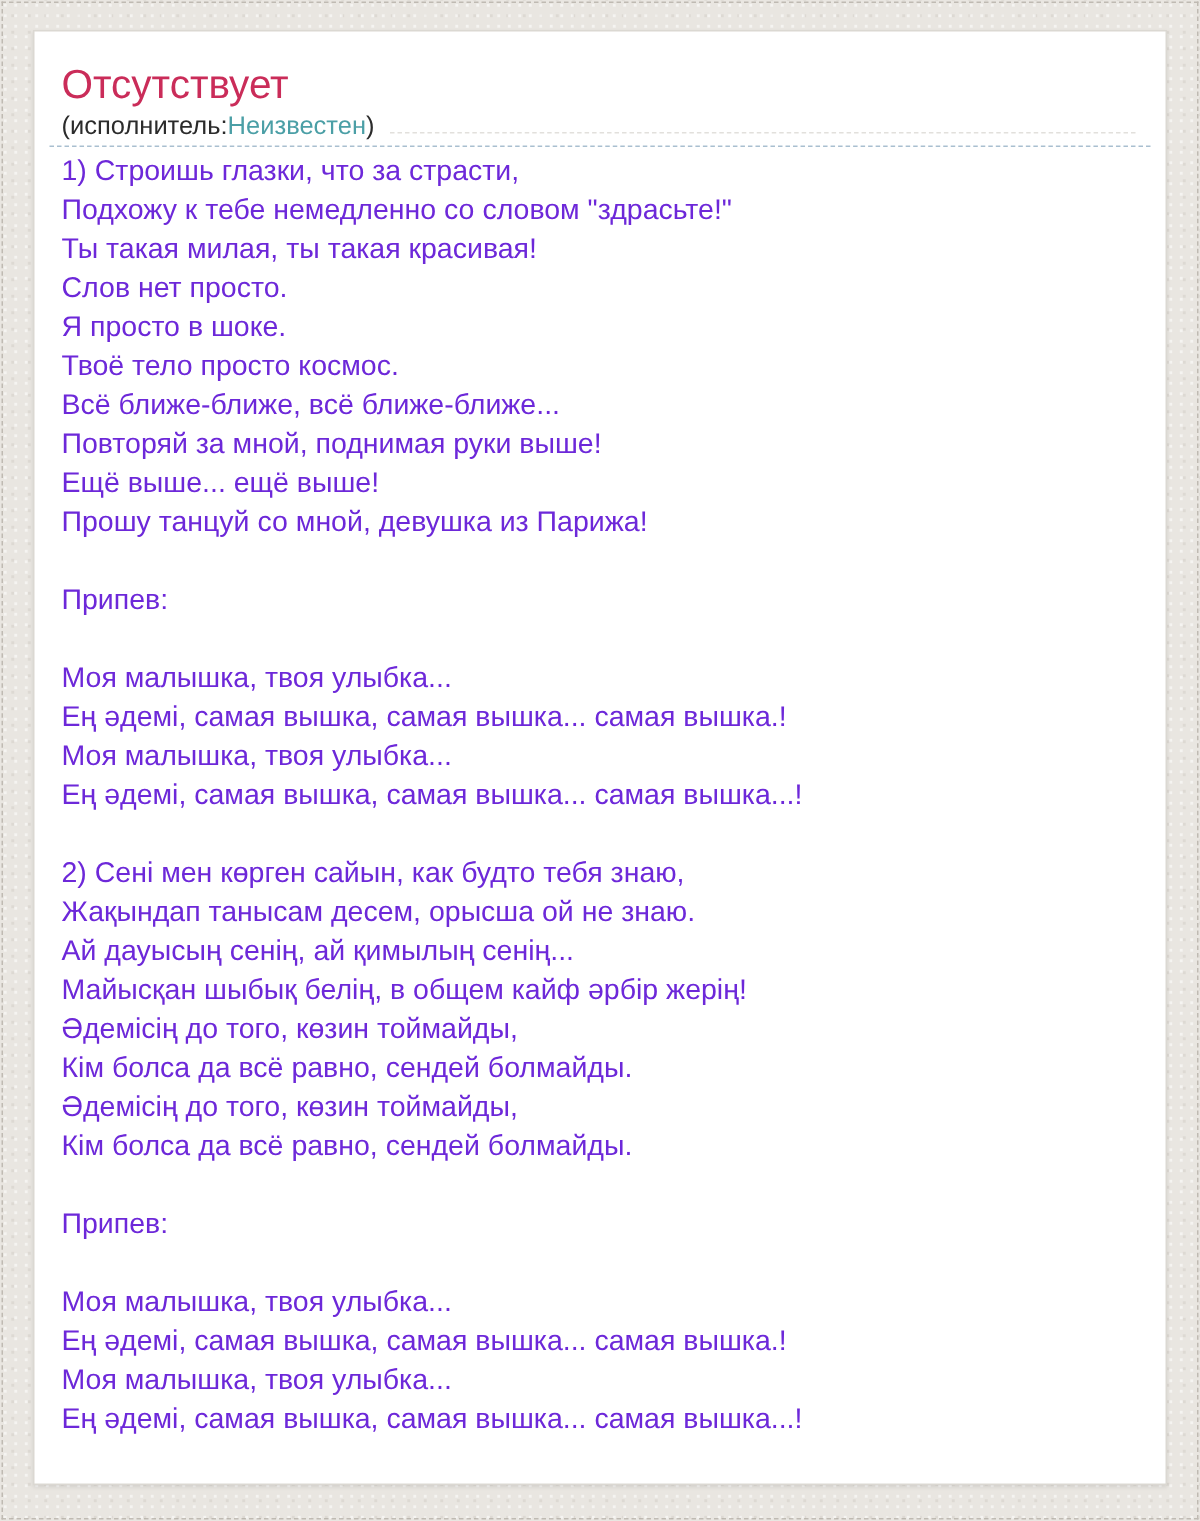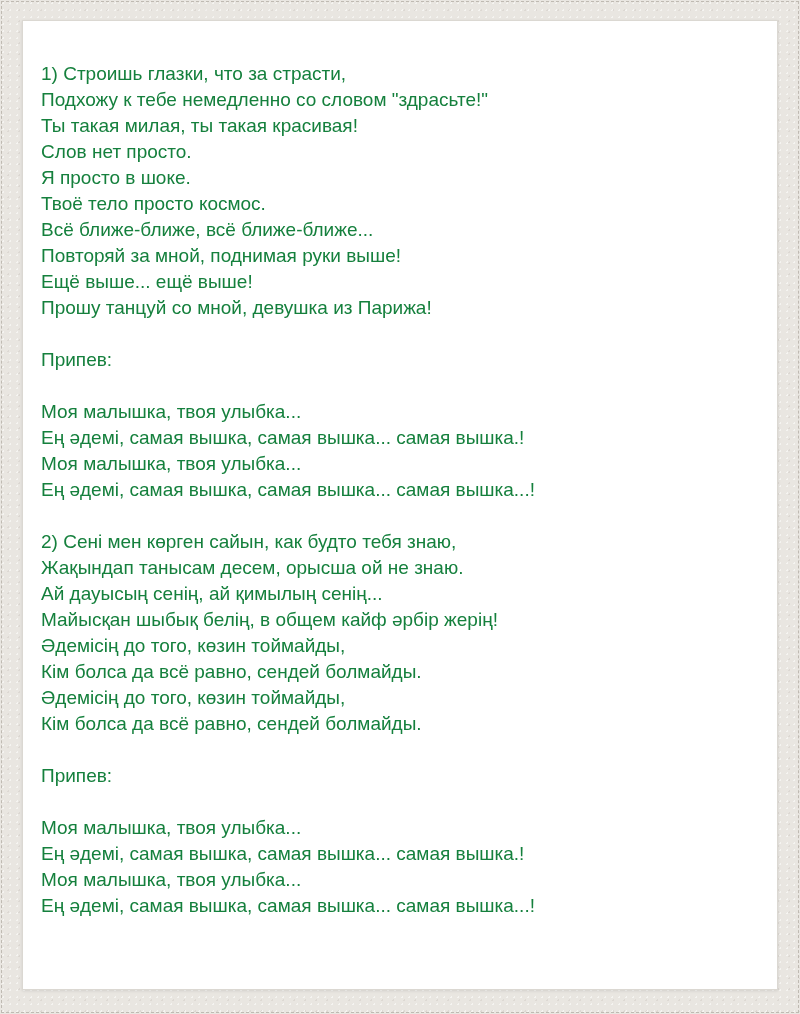--- a/index.html
+++ b/index.html
@@ -63,34 +63,44 @@
     text-decoration: none;
     cursor: pointer;
   }
   .artist-filler {
     flex: 1 1 auto;
     border-bottom: 1px dashed #e2e0dc;
     margin: 0 2px 4px 10px;
     min-width: 20px;
   }
   .lyrics {
-    margin-top: 20px;
+    margin-top: 4px;
     font-size: 19px;
     line-height: 26px;
-    color: #15803d;
+    color: #6d28d9;
     white-space: pre-line;
   }
 </style>
 </head>
 <body>
 
 <div class="edge-frame"></div>
 
 <div class="card">
 
+  <div class="song-header">
+    <h1 class="song-title">Отсутствует</h1>
+
+    <div class="artist-line">
+      <span>(исполнитель: </span>
+        <a href="#">Неизвестен</a>
+        <span>)</span>
+      <span class="artist-filler"></span>
+    </div>
+  </div>
 
   <div class="lyrics">1) Строишь глазки, что за страсти,
 Подхожу к тебе немедленно со словом "здрасьте!"
 Ты такая милая, ты такая красивая!
 Слов нет просто.
 Я просто в шоке.
 Твоё тело просто космос.
 Всё ближе-ближе, всё ближе-ближе...
 Повторяй за мной, поднимая руки выше!
 Ещё выше... ещё выше!

